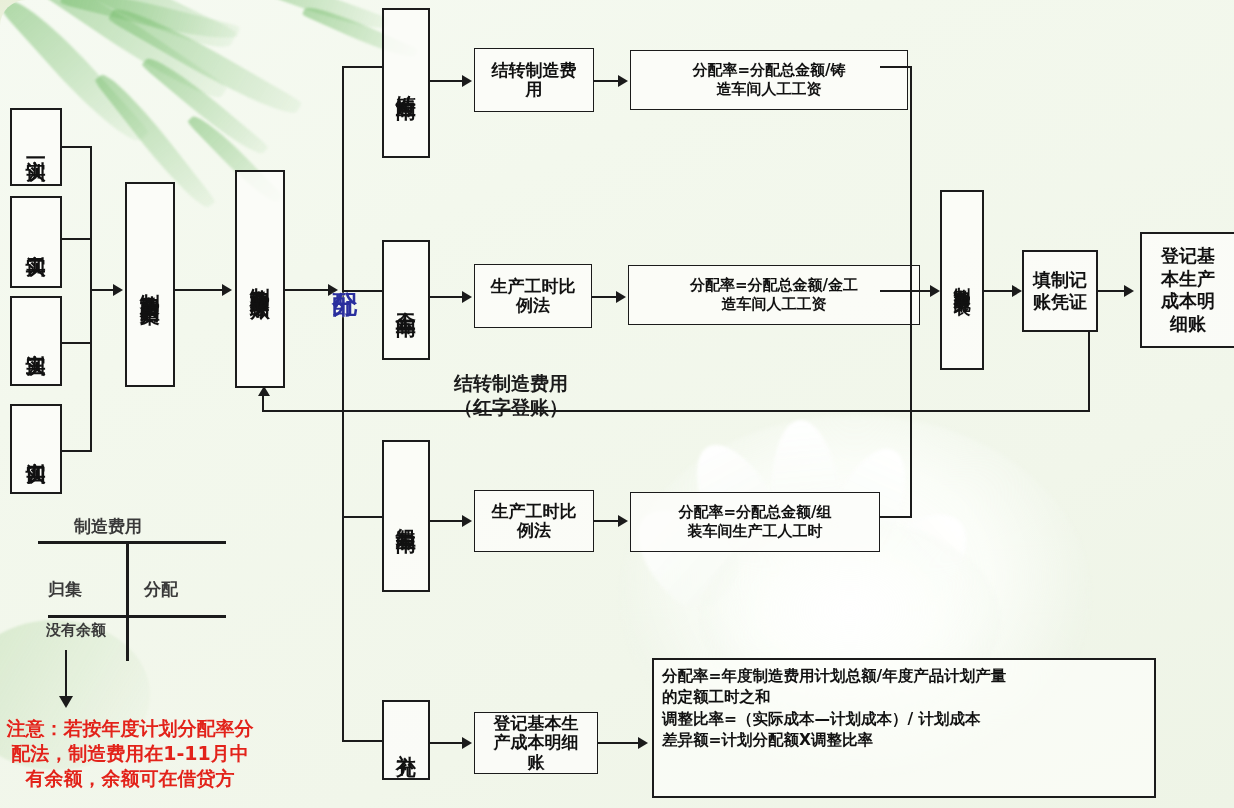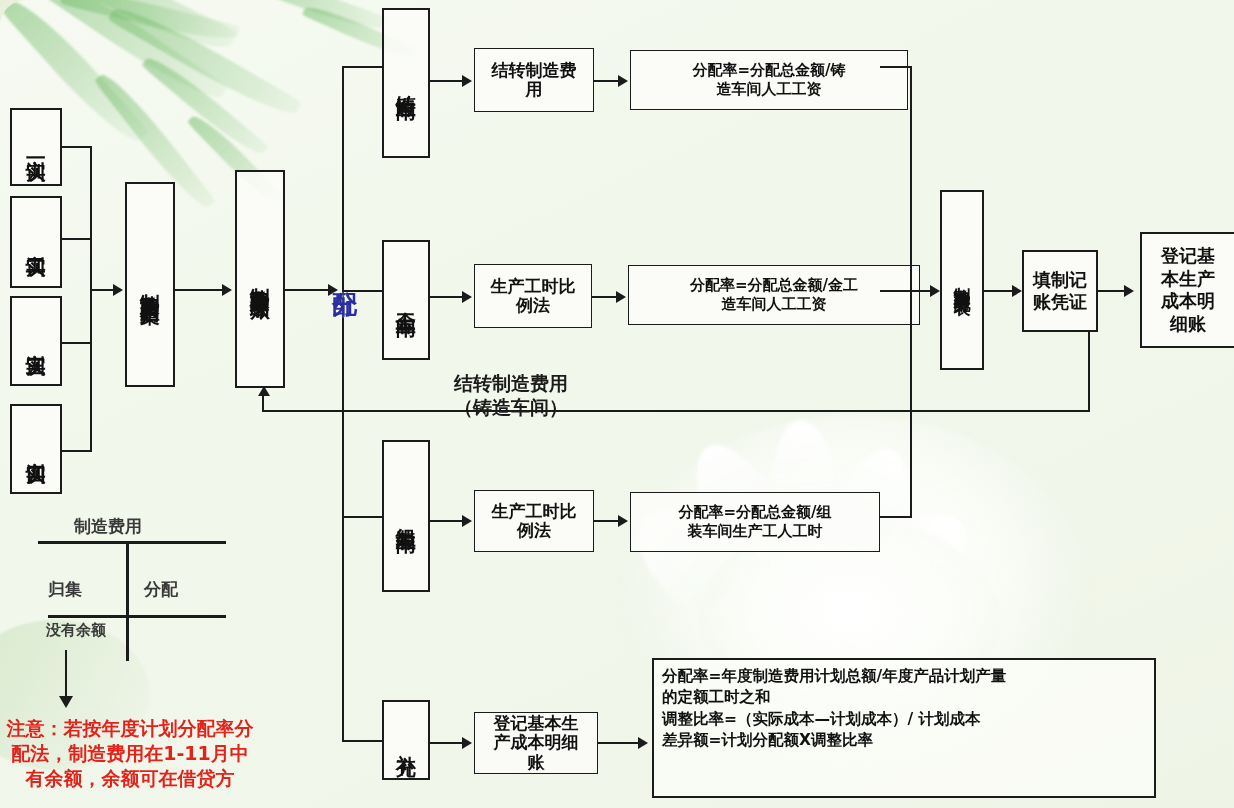--- a/index.html
+++ b/index.html
@@ -257,21 +257,21 @@
   <div class="node" style="left:1140px;top:232px;width:96px;height:116px;font-size:18px;">
     <span style="display:block;width:66px;line-height:1.25;">登记基本生产成本明细账</span>
   </div>
 
   <div class="line v" style="left:1088px;top:332px;height:80px;"></div>
   <div class="line h" style="left:262px;top:410px;width:828px;"></div>
   <div class="line v" style="left:262px;top:396px;height:16px;"></div>
   <div class="arrow up" style="left:258px;top:386px;"></div>
   <div class="loop-label" style="left:454px;top:372px;">
     <div>结转制造费用</div>
-    <div>（铸造车间）</div>
+    <div>（红字登账）</div>
   </div>
 
   <div class="tacc" style="left:30px;top:515px;width:210px;height:130px;">
     <div class="tt" style="left:44px;top:0px;">制造费用</div>
     <div class="seg" style="left:8px;top:26px;width:188px;height:3px;"></div>
     <div class="seg" style="left:96px;top:26px;width:3px;height:120px;"></div>
     <div class="tt" style="left:18px;top:63px;">归集</div>
     <div class="tt" style="left:114px;top:63px;">分配</div>
     <div class="seg" style="left:18px;top:100px;width:178px;height:3px;"></div>
     <div class="tt" style="left:16px;top:106px;font-size:15px;">没有余额</div>

